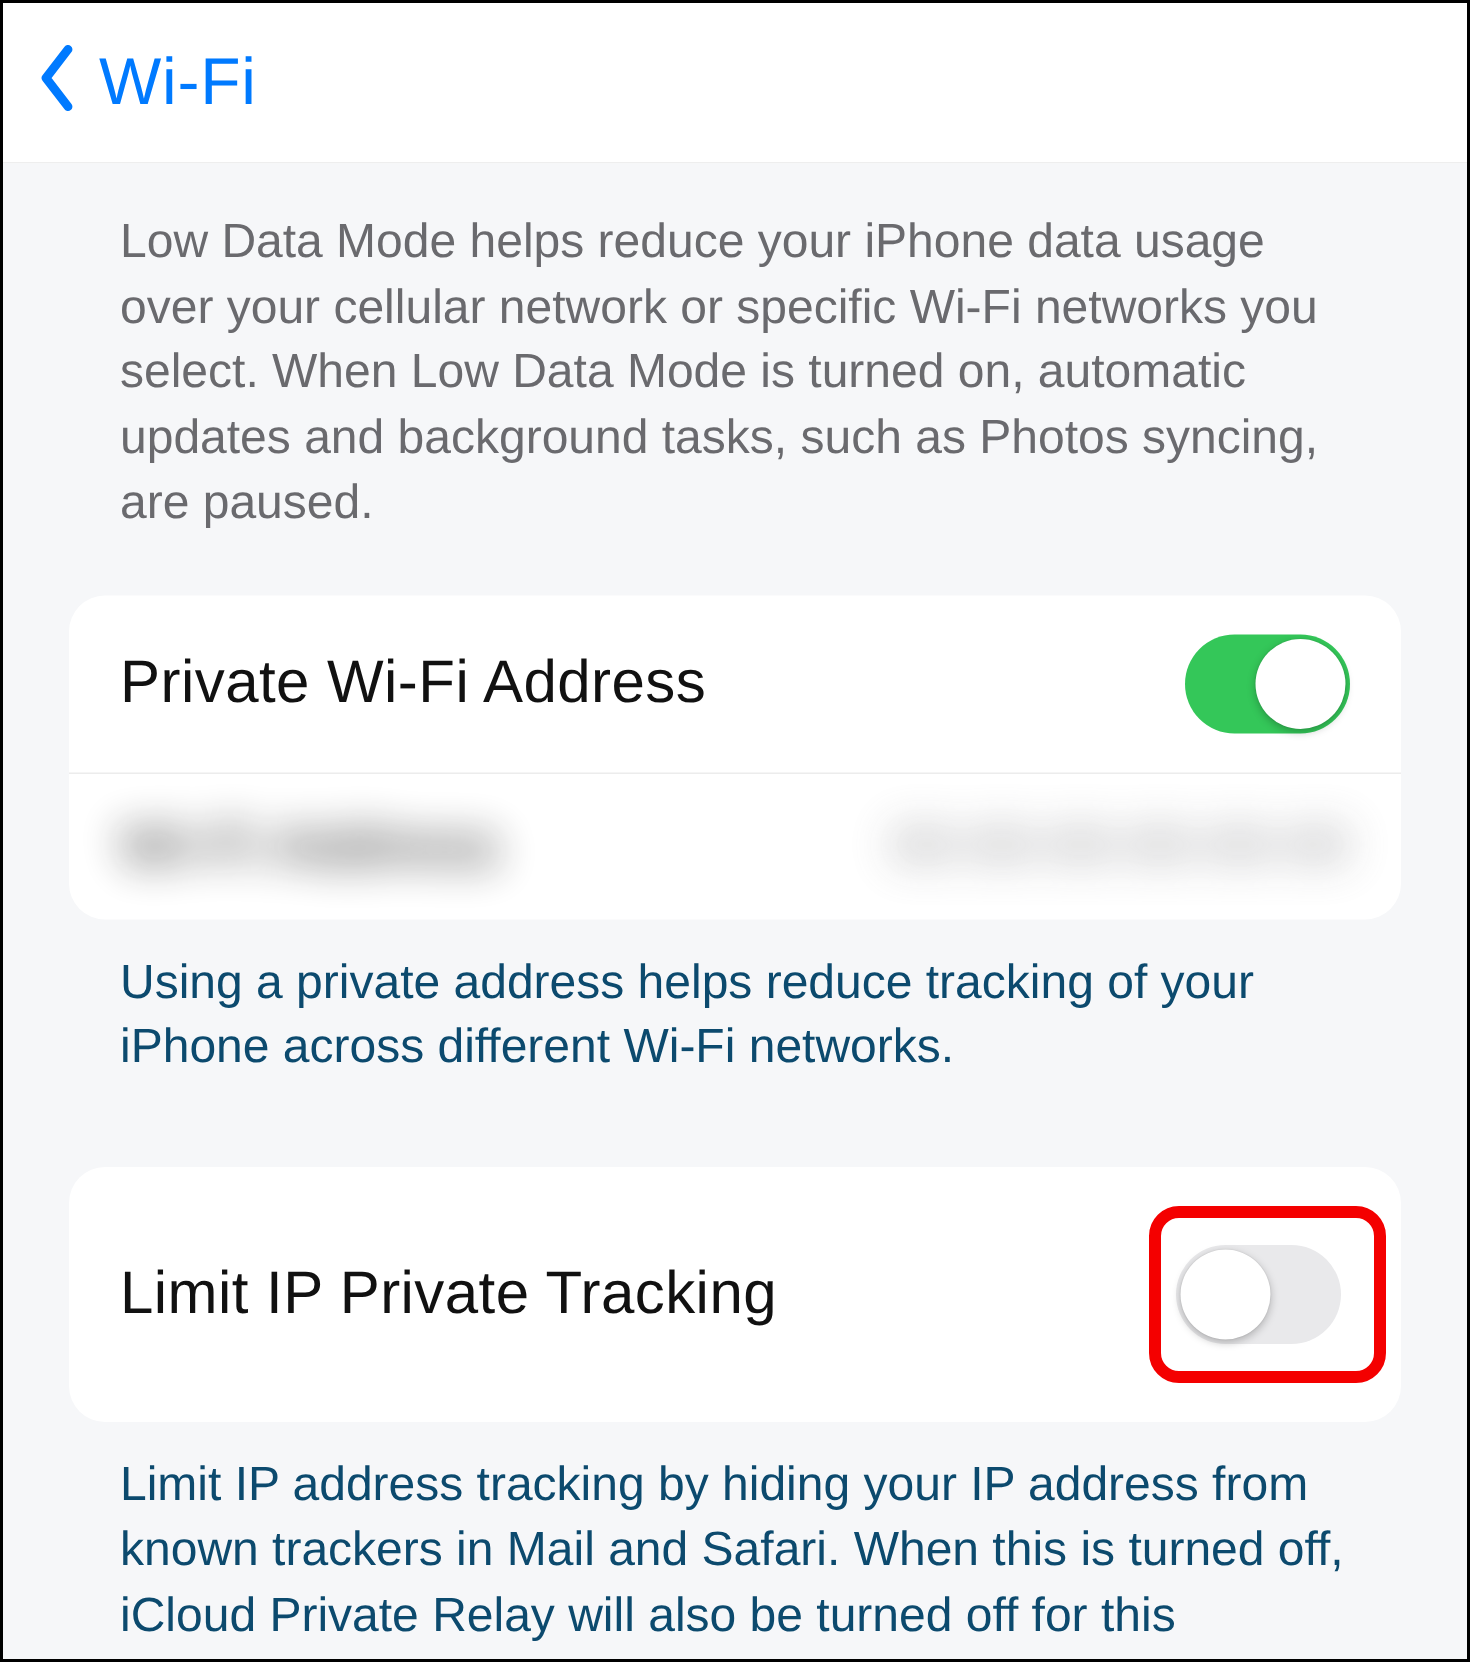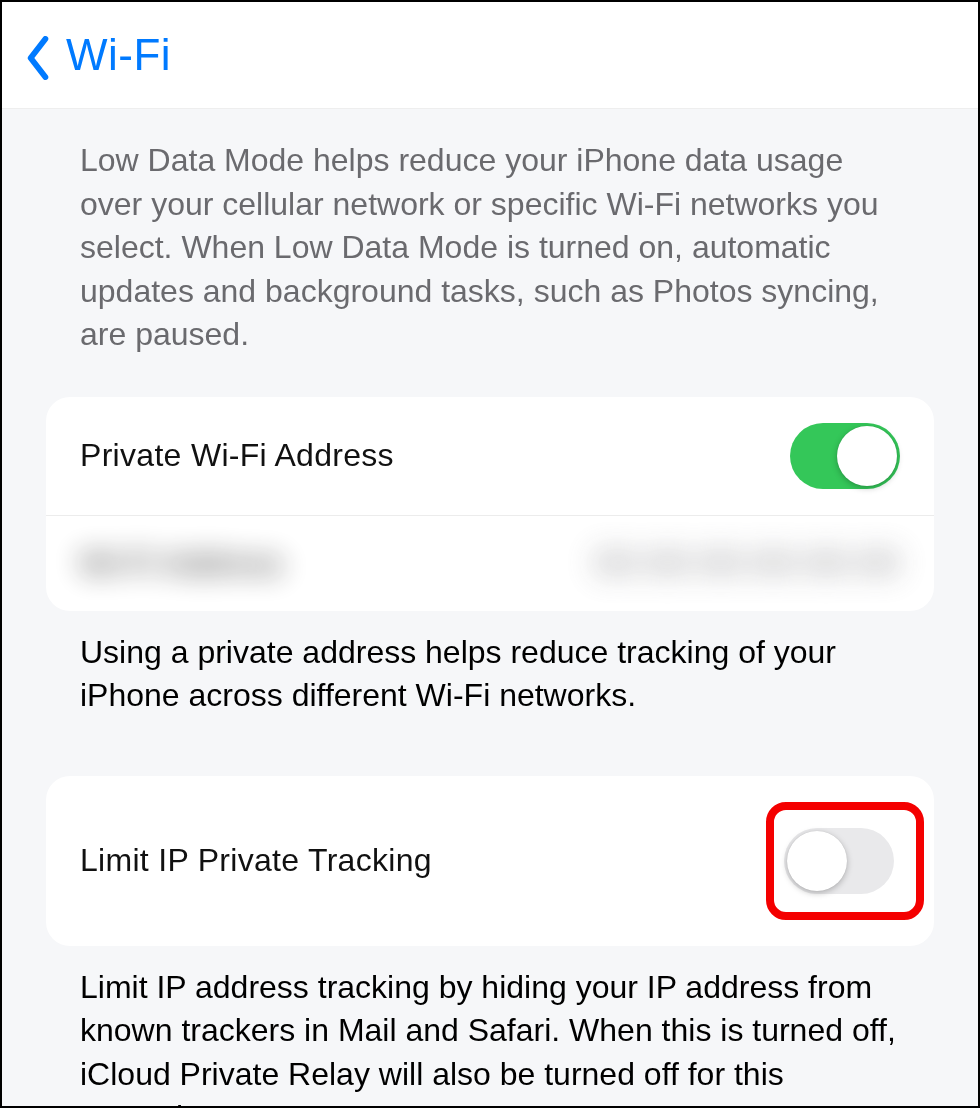--- a/index.html
+++ b/index.html
@@ -10,21 +10,21 @@
   body {
     font-family: -apple-system, "Helvetica Neue", Helvetica, Arial, sans-serif;
     background: #fff;
     width: 980px;
     height: 1108px;
     overflow: hidden;
     border: 2px solid #000;
   }
   .header {
     display: flex;
-    align-items: flex-end;
+    align-items: flex-start;
     padding: 28px 20px 28px 22px;
     background: #fff;
     border-bottom: 1px solid #eee;
   }
   .back-chevron {
     display: inline-flex;
     align-items: center;
     margin-right: 14px;
   }
   .back-chevron svg {
@@ -57,21 +57,21 @@
   .panel-row {
     display: flex;
     align-items: center;
     justify-content: space-between;
     padding: 26px 34px;
   }
   .panel-row + .panel-row {
     border-top: 1px solid #ececec;
   }
   .panel-label {
-    font-size: 32px;
+    font-size: 40px;
     font-weight: 400;
     color: #111;
     letter-spacing: 0.3px;
   }
   .panel-value {
     font-size: 38px;
     color: #8a8a8e;
   }
   .blurred .panel-label,
   .blurred .panel-value {
@@ -107,21 +107,21 @@
     left: 3px;
   }
   .highlight-box {
     border: 8px solid #f40000;
     border-radius: 20px;
     padding: 18px 22px 18px 10px;
     margin-right: -10px;
   }
   .section-desc {
     padding: 20px 72px 10px 78px;
-    color: #000000;
+    color: #0c4a6e;
     font-size: 32px;
     line-height: 1.36;
   }
 </style>
 </head>
 <body>
 
 <div class="header">
   <span class="back-chevron">
     <svg viewBox="0 0 18 30" fill="none" stroke="#007aff" stroke-width="4" stroke-linecap="round" stroke-linejoin="round">

